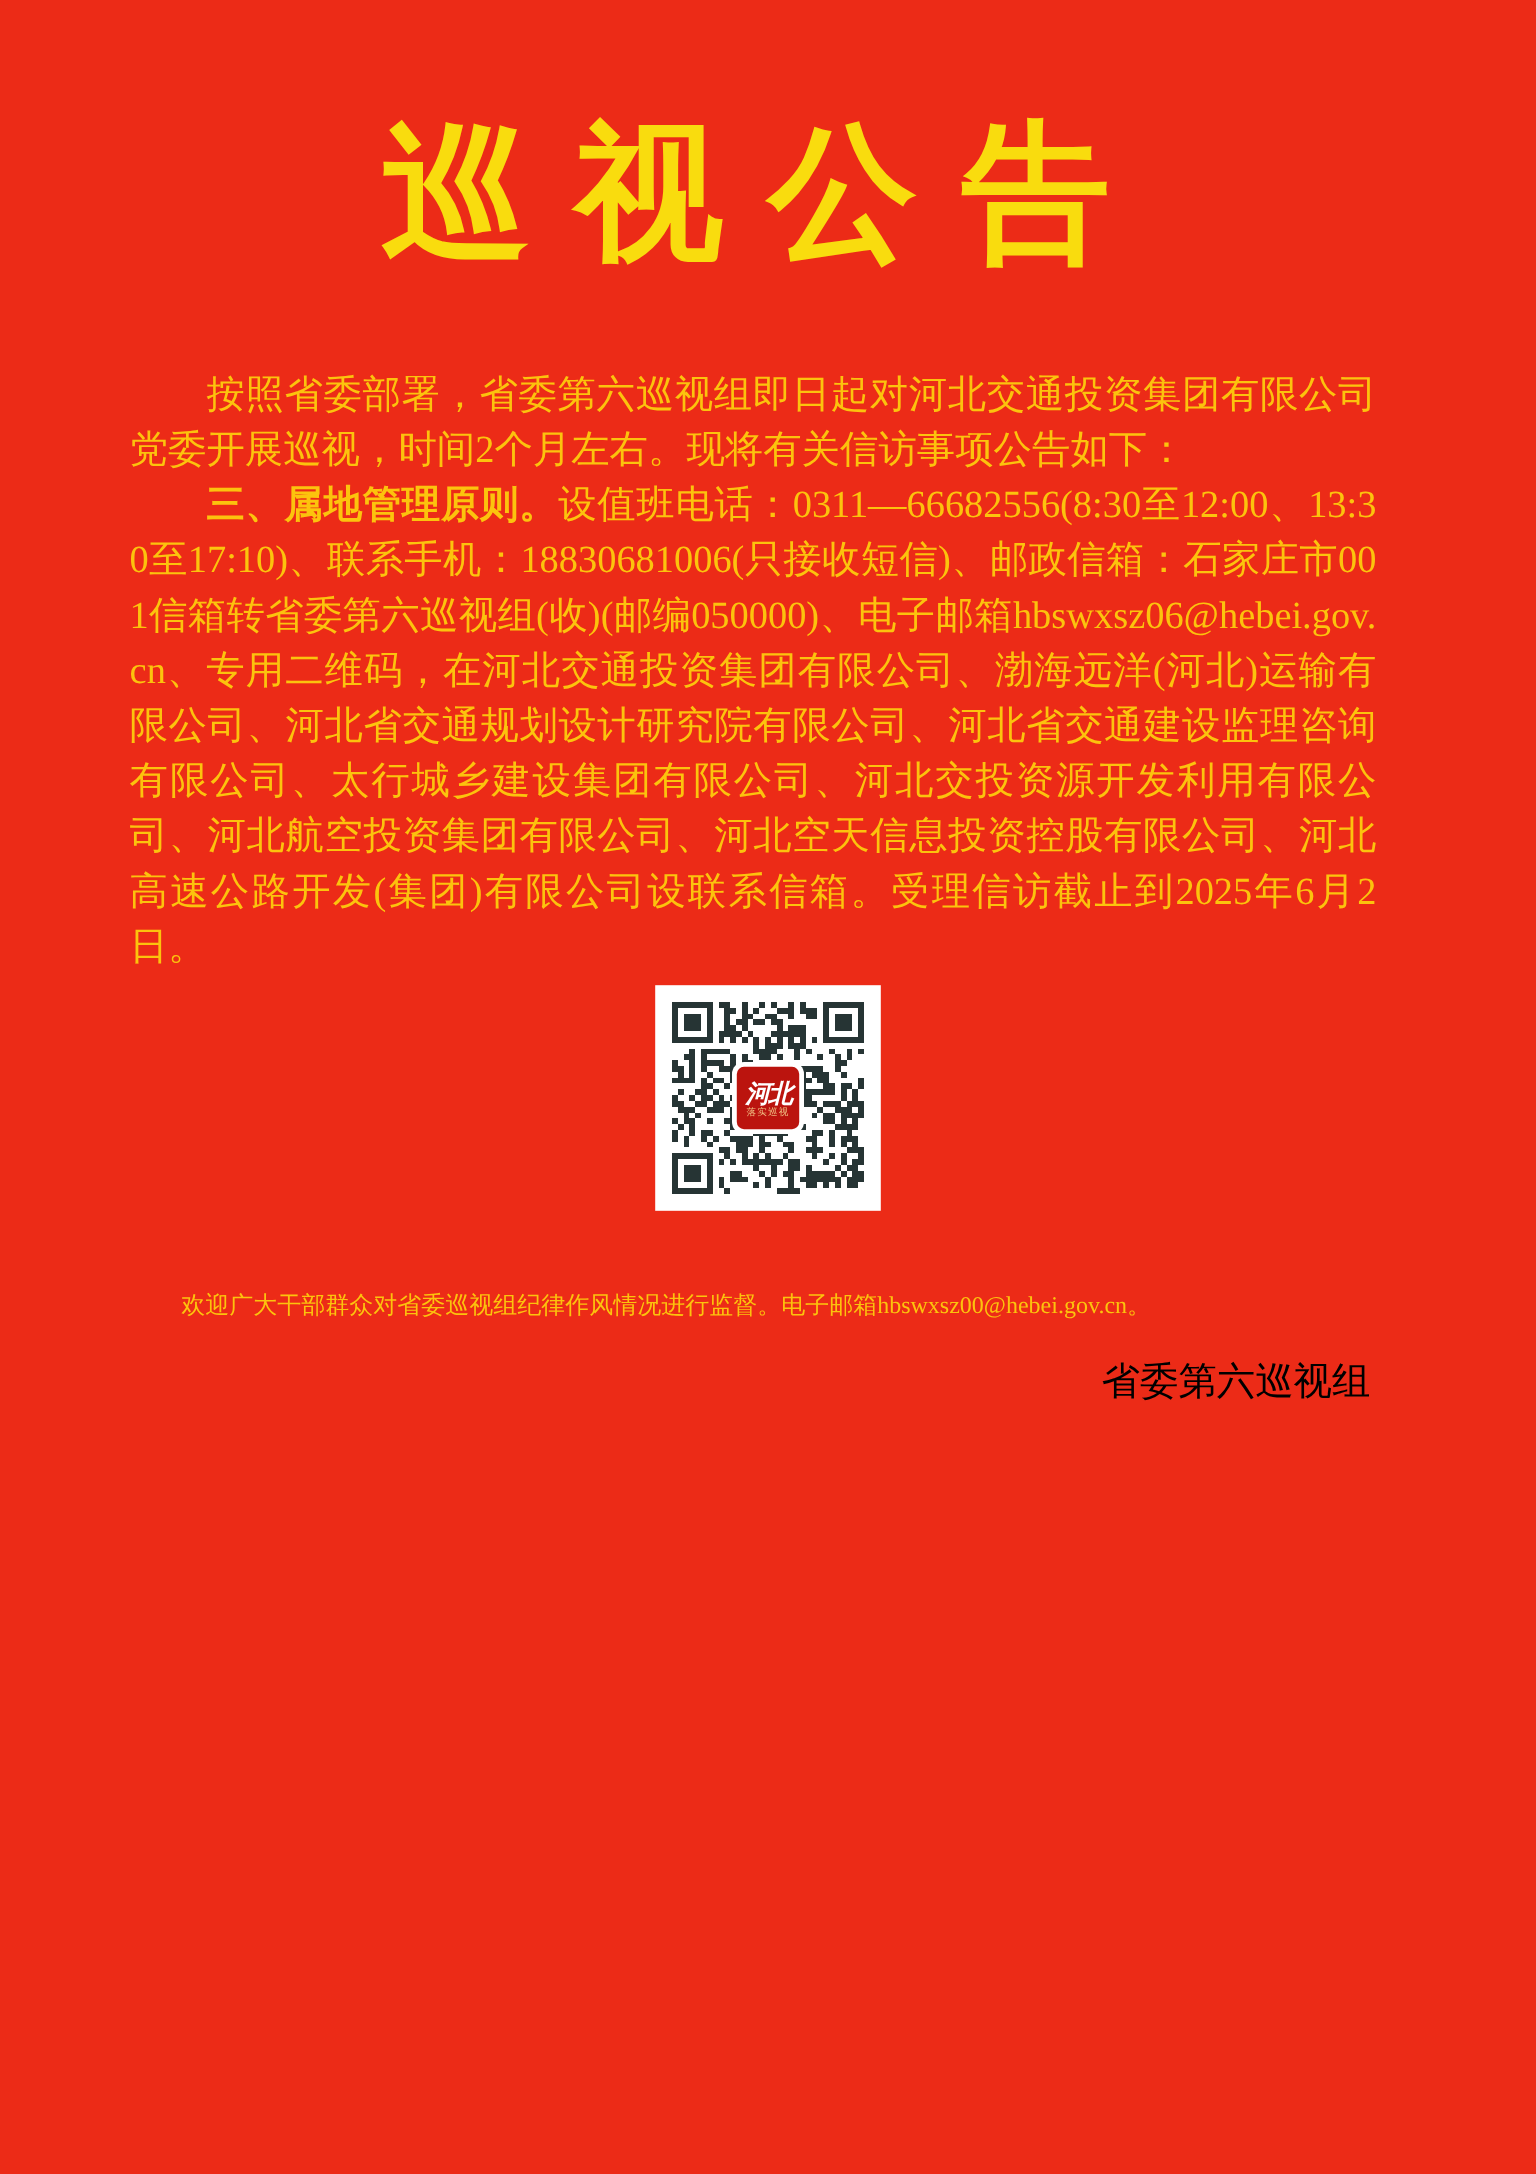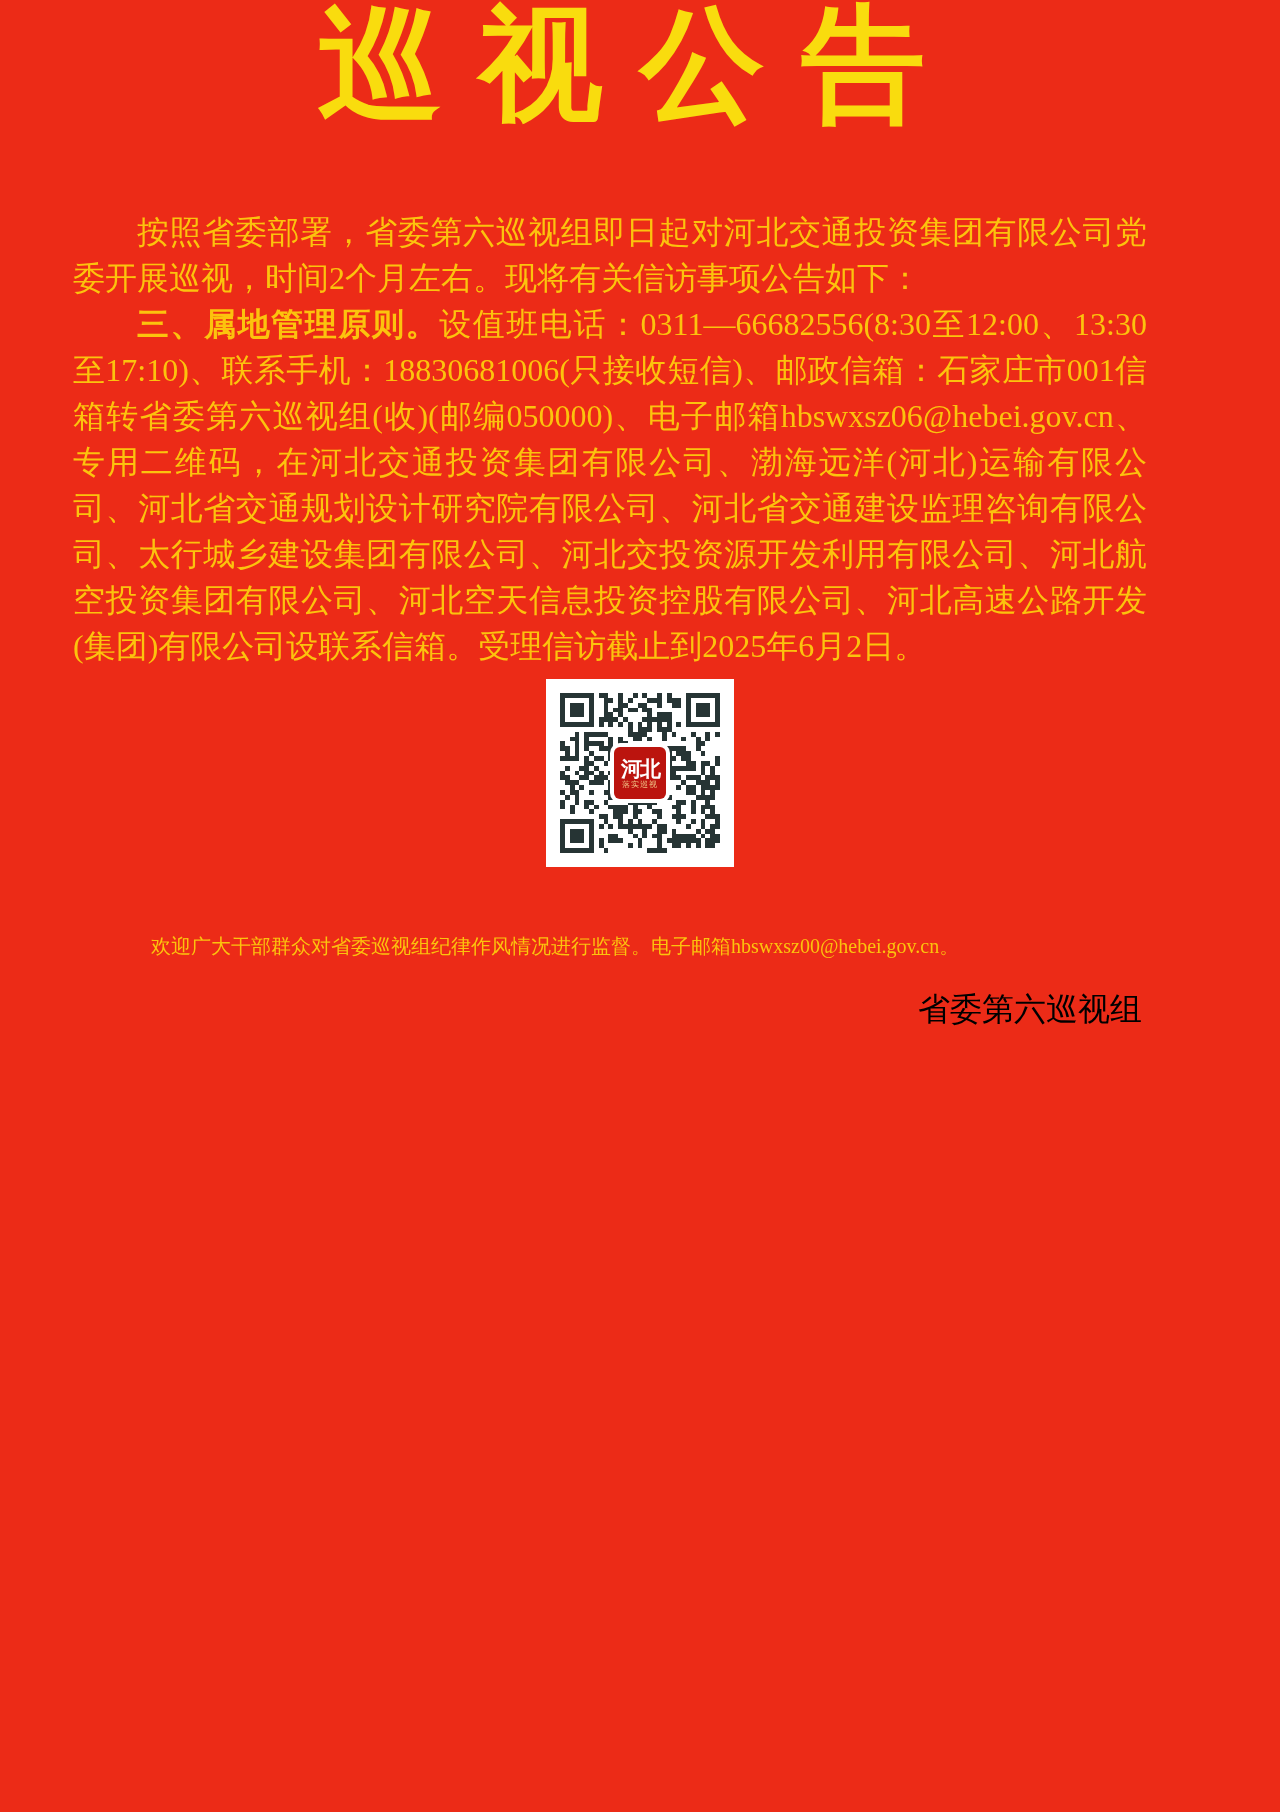--- a/index.html
+++ b/index.html
@@ -6,30 +6,31 @@
   .page{
     position:relative;
     width:1280px;height:1812px;
     margin:0 auto;
     background:#ec2b17;
     overflow:hidden;
     font-family:"Liberation Serif","DejaVu Serif",serif;
   }
   .title{
     margin:0;
+    padding-top:96px;
     text-align:center;
     font-size:124px;
     line-height:1.06;
     font-weight:bold;
     letter-spacing:0.3em;
     color:#f9dc0e;
     font-family:"Liberation Serif","DejaVu Serif",serif;
   }
   .content{
-    margin:78px 133px 0 73px;
+    margin:78px 133px 0 108px;
     color:#fcc30d;
     font-size:32px;
     line-height:46px;
     text-align:justify;
     word-break:break-all;
   }
   .content p{margin:0;text-indent:2em;}
   .lead{
     font-family:"Liberation Sans","DejaVu Sans",sans-serif;
     font-weight:bold;
@@ -56,20 +57,21 @@
     box-shadow:0 0 0 4px #ffffff;
     display:flex;flex-direction:column;align-items:center;justify-content:center;
     box-sizing:border-box;
     padding-top:2px;
   }
   .qr-logo .cn-big{
     color:#ffffff;
     font-size:21px;
     line-height:22px;
     font-weight:bold;
+    font-style:italic;
     letter-spacing:-2px;
   }
   .qr-logo .cn-small{
     color:#f0c084;
     font-size:8px;
     line-height:10px;
     letter-spacing:1px;
     white-space:nowrap;
   }
   .welcome{

